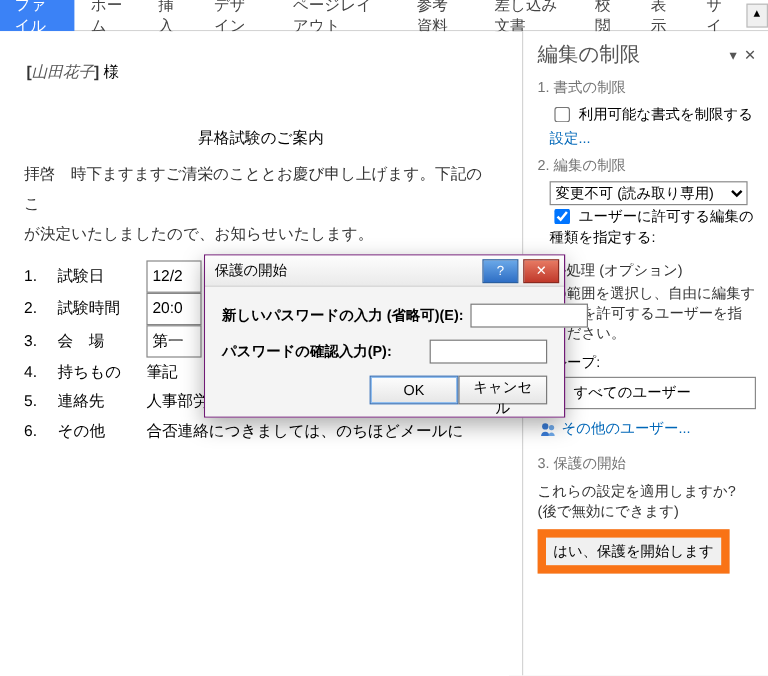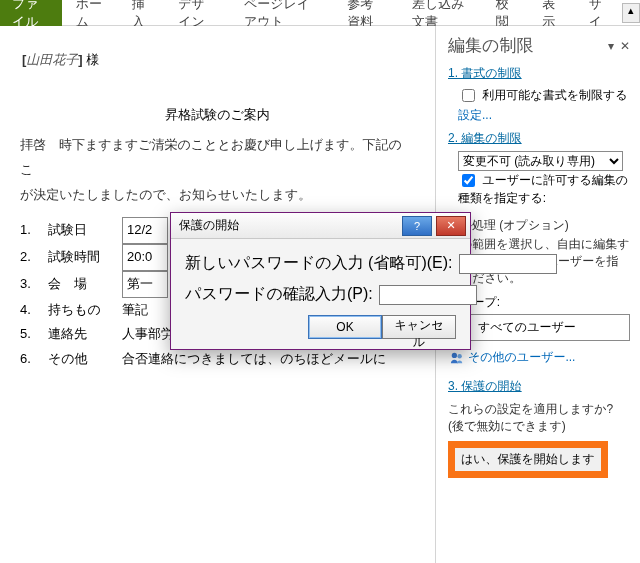--- a/index.html
+++ b/index.html
@@ -16,21 +16,21 @@
   
   .ribbon {
     display: flex;
     align-items: center;
     background: #fff;
     border-bottom: 1px solid #d4d4d4;
     height: 26px;
     font-size: 13px;
   }
   .file-tab {
-    background: #4d7c0f;
+    background: #3b82f6;
     color: #fff;
     padding: 4px 12px;
     height: 26px;
     display: flex;
     align-items: center;
   }
   .ribbon-tab {
     padding: 4px 14px;
     color: #444;
     height: 43px;
@@ -80,21 +80,21 @@
     color: #555;
   }
   .pane-head-actions {
     margin-left: auto;
     display: flex;
     gap: 6px;
     color: #555;
     font-size: 12px;
   }
   .pane-head-actions span { cursor: default; }
-  .section-head { color: #0369a1; margin-top: 6px; margin-bottom: 4px; text-decoration: underline; }
+  .section-head { color: #737373; margin-top: 6px; margin-bottom: 4px; }
   .indent { margin-left: 10px; }
   .linklike { color: #0067b8; margin-top: 2px; margin-left: 10px; }
   .pane input[type=checkbox] { vertical-align: middle; margin-right: 4px; }
   .pane select {
     width: 165px;
     font-size: 12px;
     border: 1px solid #8a8a8a;
     height: 20px;
     background: #fff;
   }
@@ -196,22 +196,23 @@
   }
   .dlg-row {
     display: flex;
     align-items: center;
     margin-bottom: 10px;
   }
   .dlg-label {
     flex: 1;
     text-align: left;
     padding-right: 6px;
-    font-size: 16px;
+    font-size: 12px;
     white-space: nowrap;
+    font-weight: bold;
   }
   .dlg-input {
     width: 98px;
     height: 20px;
     border: 1px solid #7a7a7a;
     background: #fff;
   }
   .dlg-buttons {
     display: flex;
     justify-content: flex-end;

